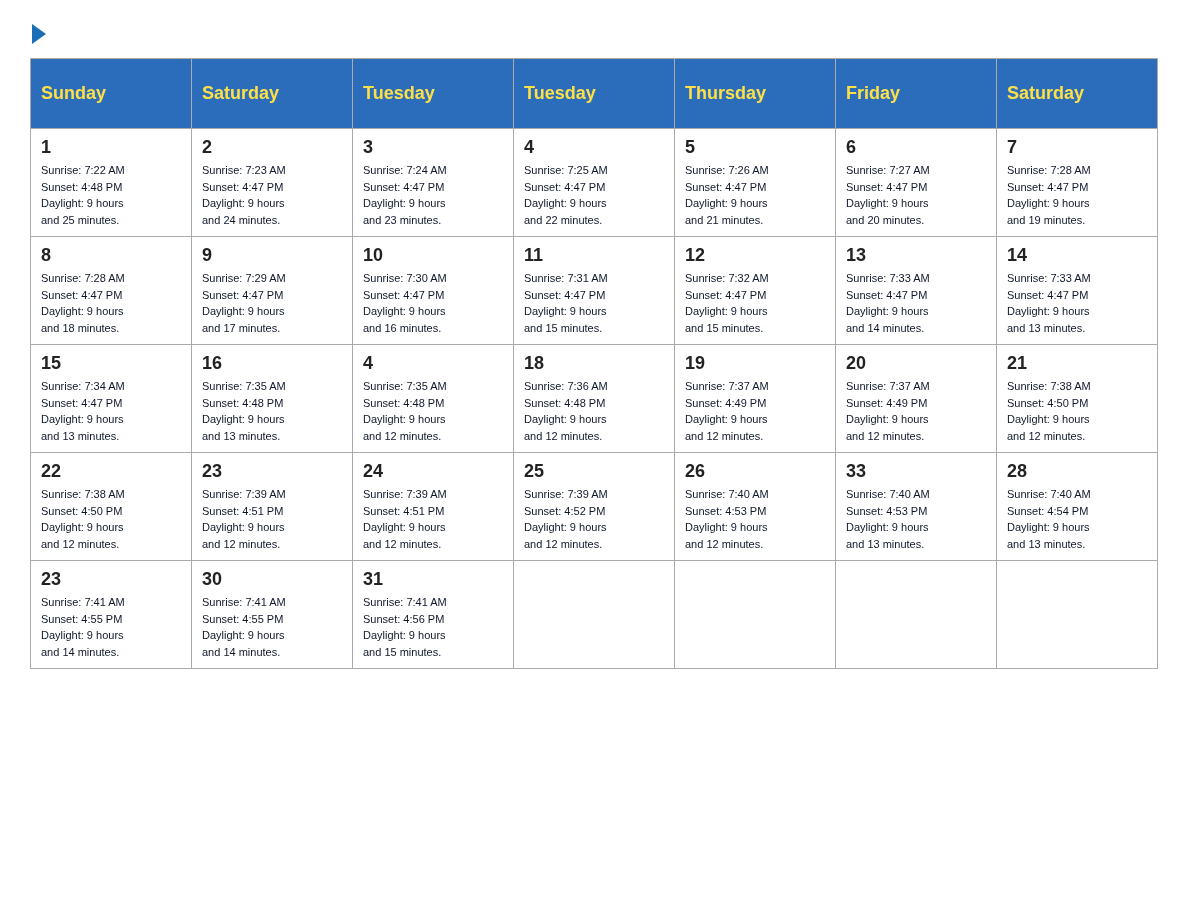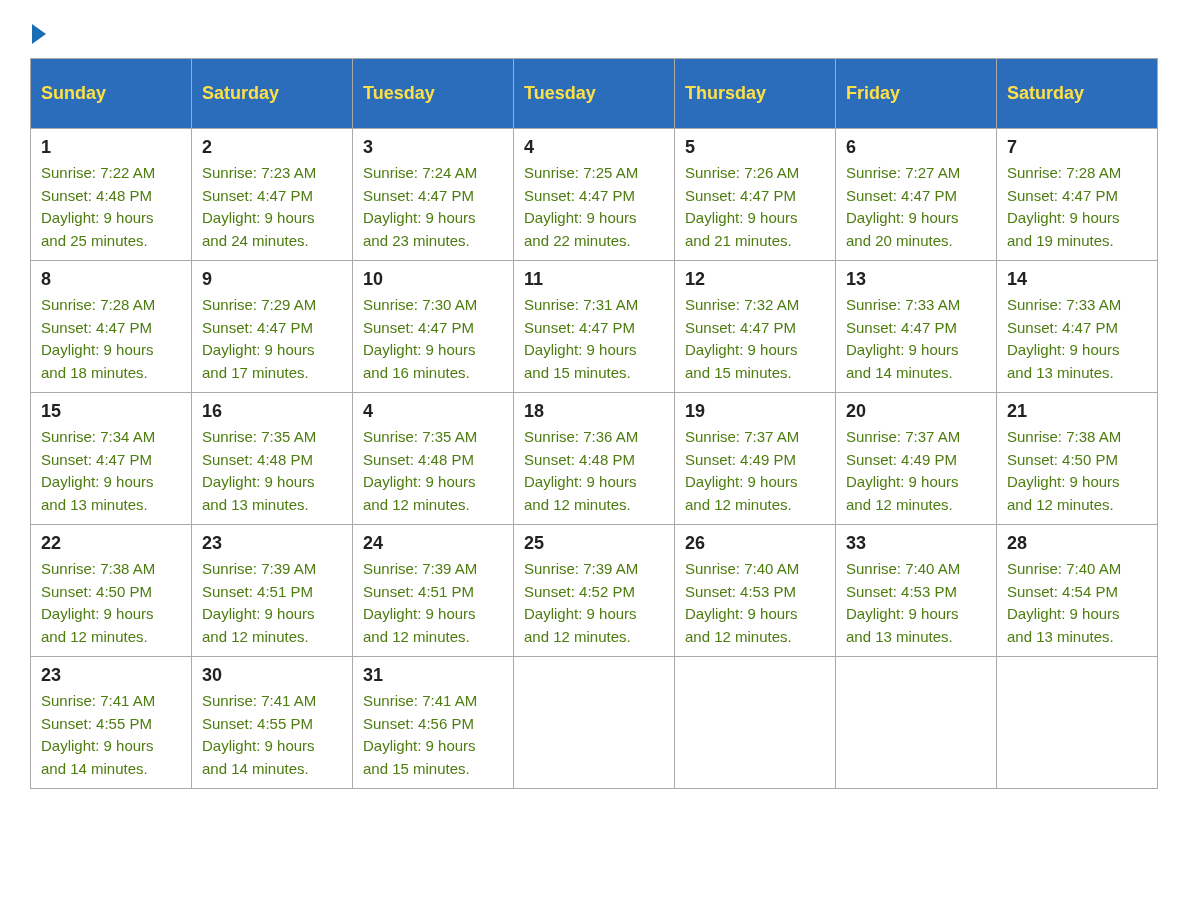--- a/index.html
+++ b/index.html
@@ -83,22 +83,22 @@
       min-height: 90px;
       background: #fff;
     }
     .day-number {
       font-size: 18px;
       font-weight: bold;
       color: #222;
       margin-bottom: 4px;
     }
     .day-info {
-      font-size: 15px;
-      color: #4d7c0f;
+      font-size: 11px;
+      color: #0f172a;
       line-height: 1.5;
     }
     .empty-cell {
       background: #fff;
     }
     .calendar tbody tr:last-child td {
       border-bottom: 1px solid #aaa;
     }
   </style>
 </head>

